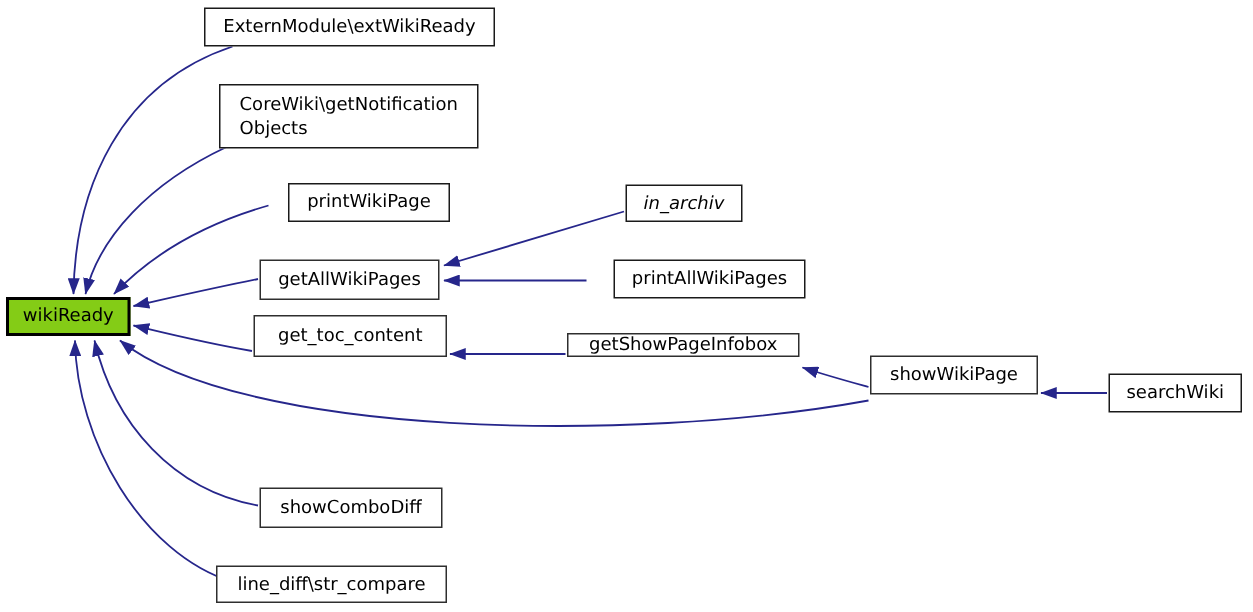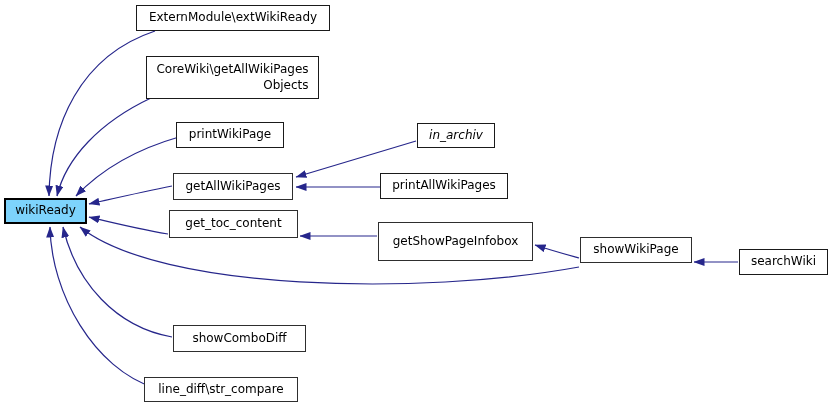--- a/index.html
+++ b/index.html
@@ -25,35 +25,35 @@
   .edge-layer path {
     fill: none;
     stroke-width: 1.2px;
   }
   .node {
     position: absolute;
     box-sizing: border-box;
     display: flex;
     align-items: center;
     justify-content: center;
-    text-align: right;
+    text-align: left;
     background: #ffffff;
     border: 1px solid #1a1a1a;
     font-size: 12px;
     line-height: 1.3;
     color: #000000;
     white-space: pre-line;
     cursor: pointer;
   }
   .node.bold {
     border-width: 1.5px;
     border-color: #2e2e2e;
   }
   .node.highlight {
-    background: #7dd3fc;
+    background: #84cc16;
     border: 2px solid #000000;
     cursor: default;
   }
 </style>
 </head>
 <body>
 
 <div class="canvas">
   <svg class="edge-layer" xmlns="http://www.w3.org/2000/svg">
     <defs>
@@ -73,26 +73,26 @@
         <path d="M 416,141 L 296,177" stroke="#26268b" marker-end="url(#arrow)"></path>
         <path d="M 391,187 L 296,187" stroke="#26268b" marker-end="url(#arrow)"></path>
         <path d="M 377,236 L 300,236" stroke="#26268b" marker-end="url(#arrow)"></path>
         <path d="M 579,258 C 561,253 550,250 535,245" stroke="#26268b" marker-end="url(#arrow)"></path>
         <path d="M 738,262 L 694,262" stroke="#26268b" marker-end="url(#arrow)"></path>
       </g>
   </svg>
   <div id="node-layer">
       <div class="node highlight" style="left: 4px; top: 198px; width: 83px; height: 26px;"><span>wikiReady</span></div>
       <div class="node" style="left: 136px; top: 5px; width: 194px; height: 26px;"><span>ExternModule\extWikiReady</span></div>
-      <div class="node" style="left: 146px; top: 56px; width: 173px; height: 43px;"><span>CoreWiki\getAllWikiPages
+      <div class="node" style="left: 146px; top: 56px; width: 173px; height: 43px;"><span>CoreWiki\getNotification
 Objects</span></div>
-      <div class="node" style="left: 176px; top: 122px; width: 108px; height: 26px;"><span>printWikiPage</span></div>
+      <div class="node" style="left: 192px; top: 122px; width: 108px; height: 26px;"><span>printWikiPage</span></div>
       <div class="node bold" style="left: 173px; top: 173px; width: 120px; height: 27px;"><span>getAllWikiPages</span></div>
       <div class="node bold" style="left: 169px; top: 210px; width: 129px; height: 28px;"><span>get_toc_content</span></div>
       <div class="node" style="left: 417px; top: 123px; width: 78px; height: 25px; font-style: italic;"><span>in_archiv</span></div>
-      <div class="node" style="left: 380px; top: 173px; width: 128px; height: 26px;"><span>printAllWikiPages</span></div>
-      <div class="node bold" style="left: 378px; top: 222px; width: 155px; height: 39px;"><span>getShowPageInfobox</span></div>
+      <div class="node" style="left: 409px; top: 173px; width: 128px; height: 26px;"><span>printAllWikiPages</span></div>
+      <div class="node bold" style="left: 378px; top: 222px; width: 155px; height: 16px;"><span>getShowPageInfobox</span></div>
       <div class="node bold" style="left: 580px; top: 237px; width: 112px; height: 26px;"><span>showWikiPage</span></div>
       <div class="node" style="left: 739px; top: 249px; width: 89px; height: 26px;"><span>searchWiki</span></div>
-      <div class="node bold" style="left: 173px; top: 325px; width: 133px; height: 27px;"><span>showComboDiff</span></div>
+      <div class="node bold" style="left: 173px; top: 325px; width: 122px; height: 27px;"><span>showComboDiff</span></div>
       <div class="node bold" style="left: 144px; top: 377px; width: 154px; height: 25px;"><span>line_diff\str_compare</span></div>
     </div>
 </div>
 
 </body></html>

